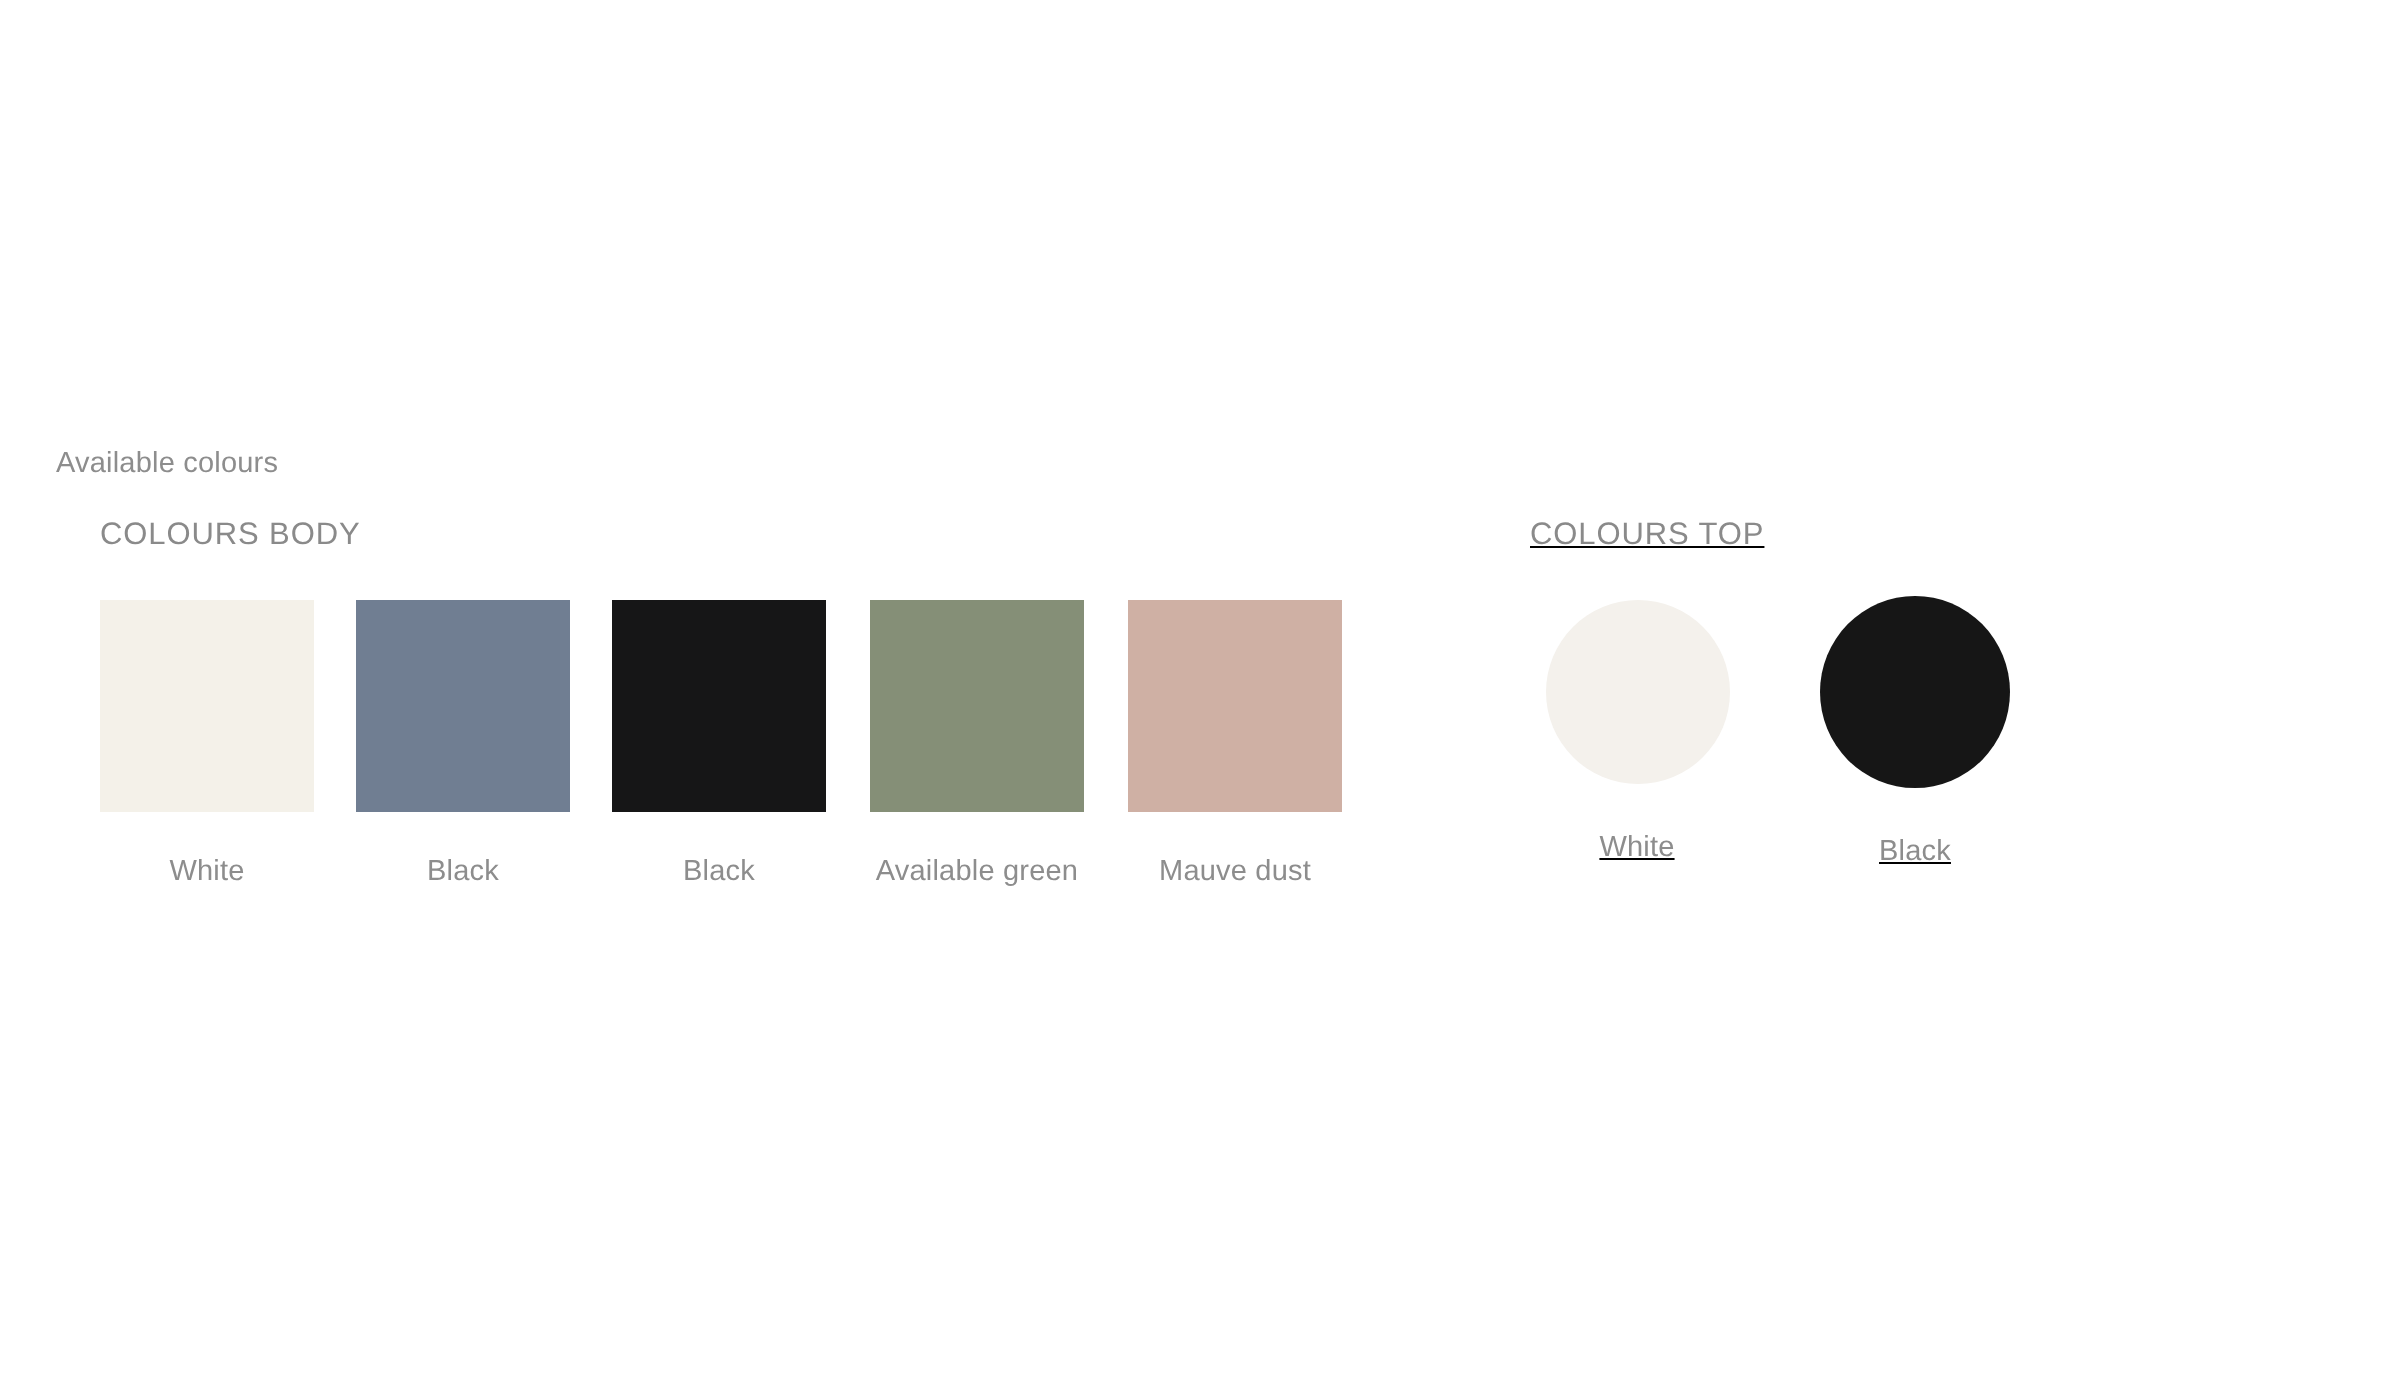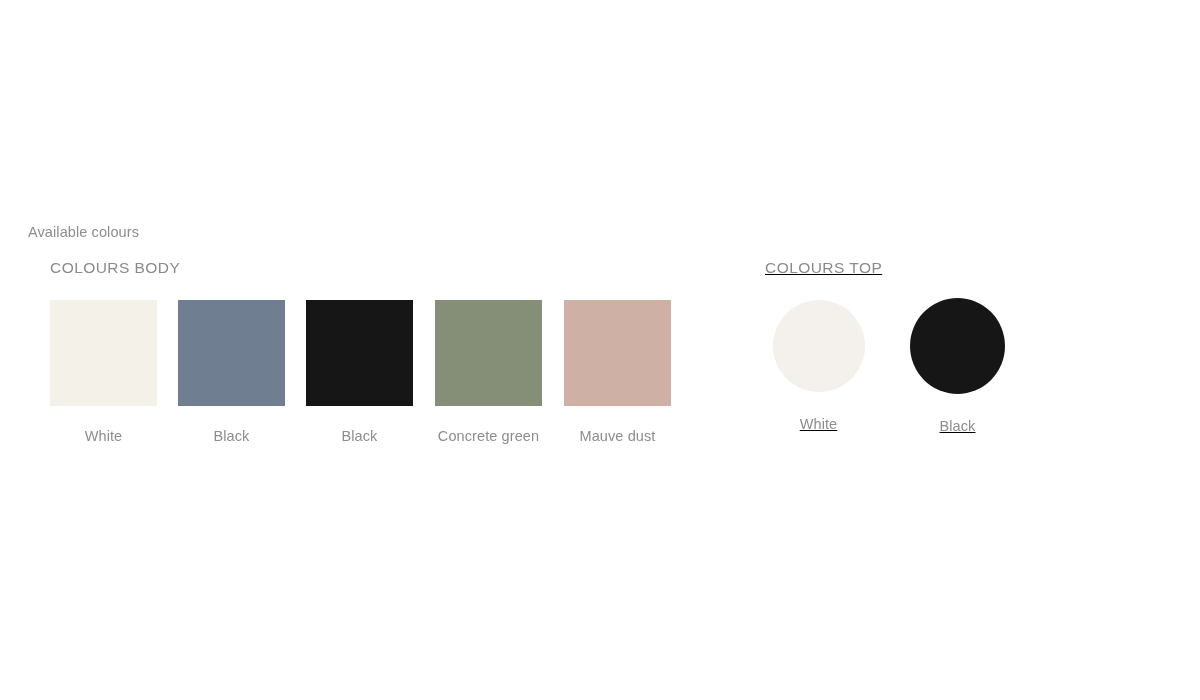--- a/index.html
+++ b/index.html
@@ -130,21 +130,21 @@
         <span class="swatch-label">Black</span>
       </div>
 
       <div class="swatch-cell sq gap-wide">
         <span class="chip chip-square" style="background-color: rgb(22, 22, 23);"></span>
         <span class="swatch-label">Black</span>
       </div>
 
       <div class="swatch-cell sq gap-wide">
         <span class="chip chip-square" style="background-color: rgb(133, 143, 119);"></span>
-        <span class="swatch-label">Concrete green</span>
+        <span class="swatch-label">Available green</span>
       </div>
 
       <div class="swatch-cell sq">
         <span class="chip chip-square" style="background-color: rgb(207, 176, 164);"></span>
         <span class="swatch-label">Mauve dust</span>
       </div>
 
     </div>
   </div>
 

